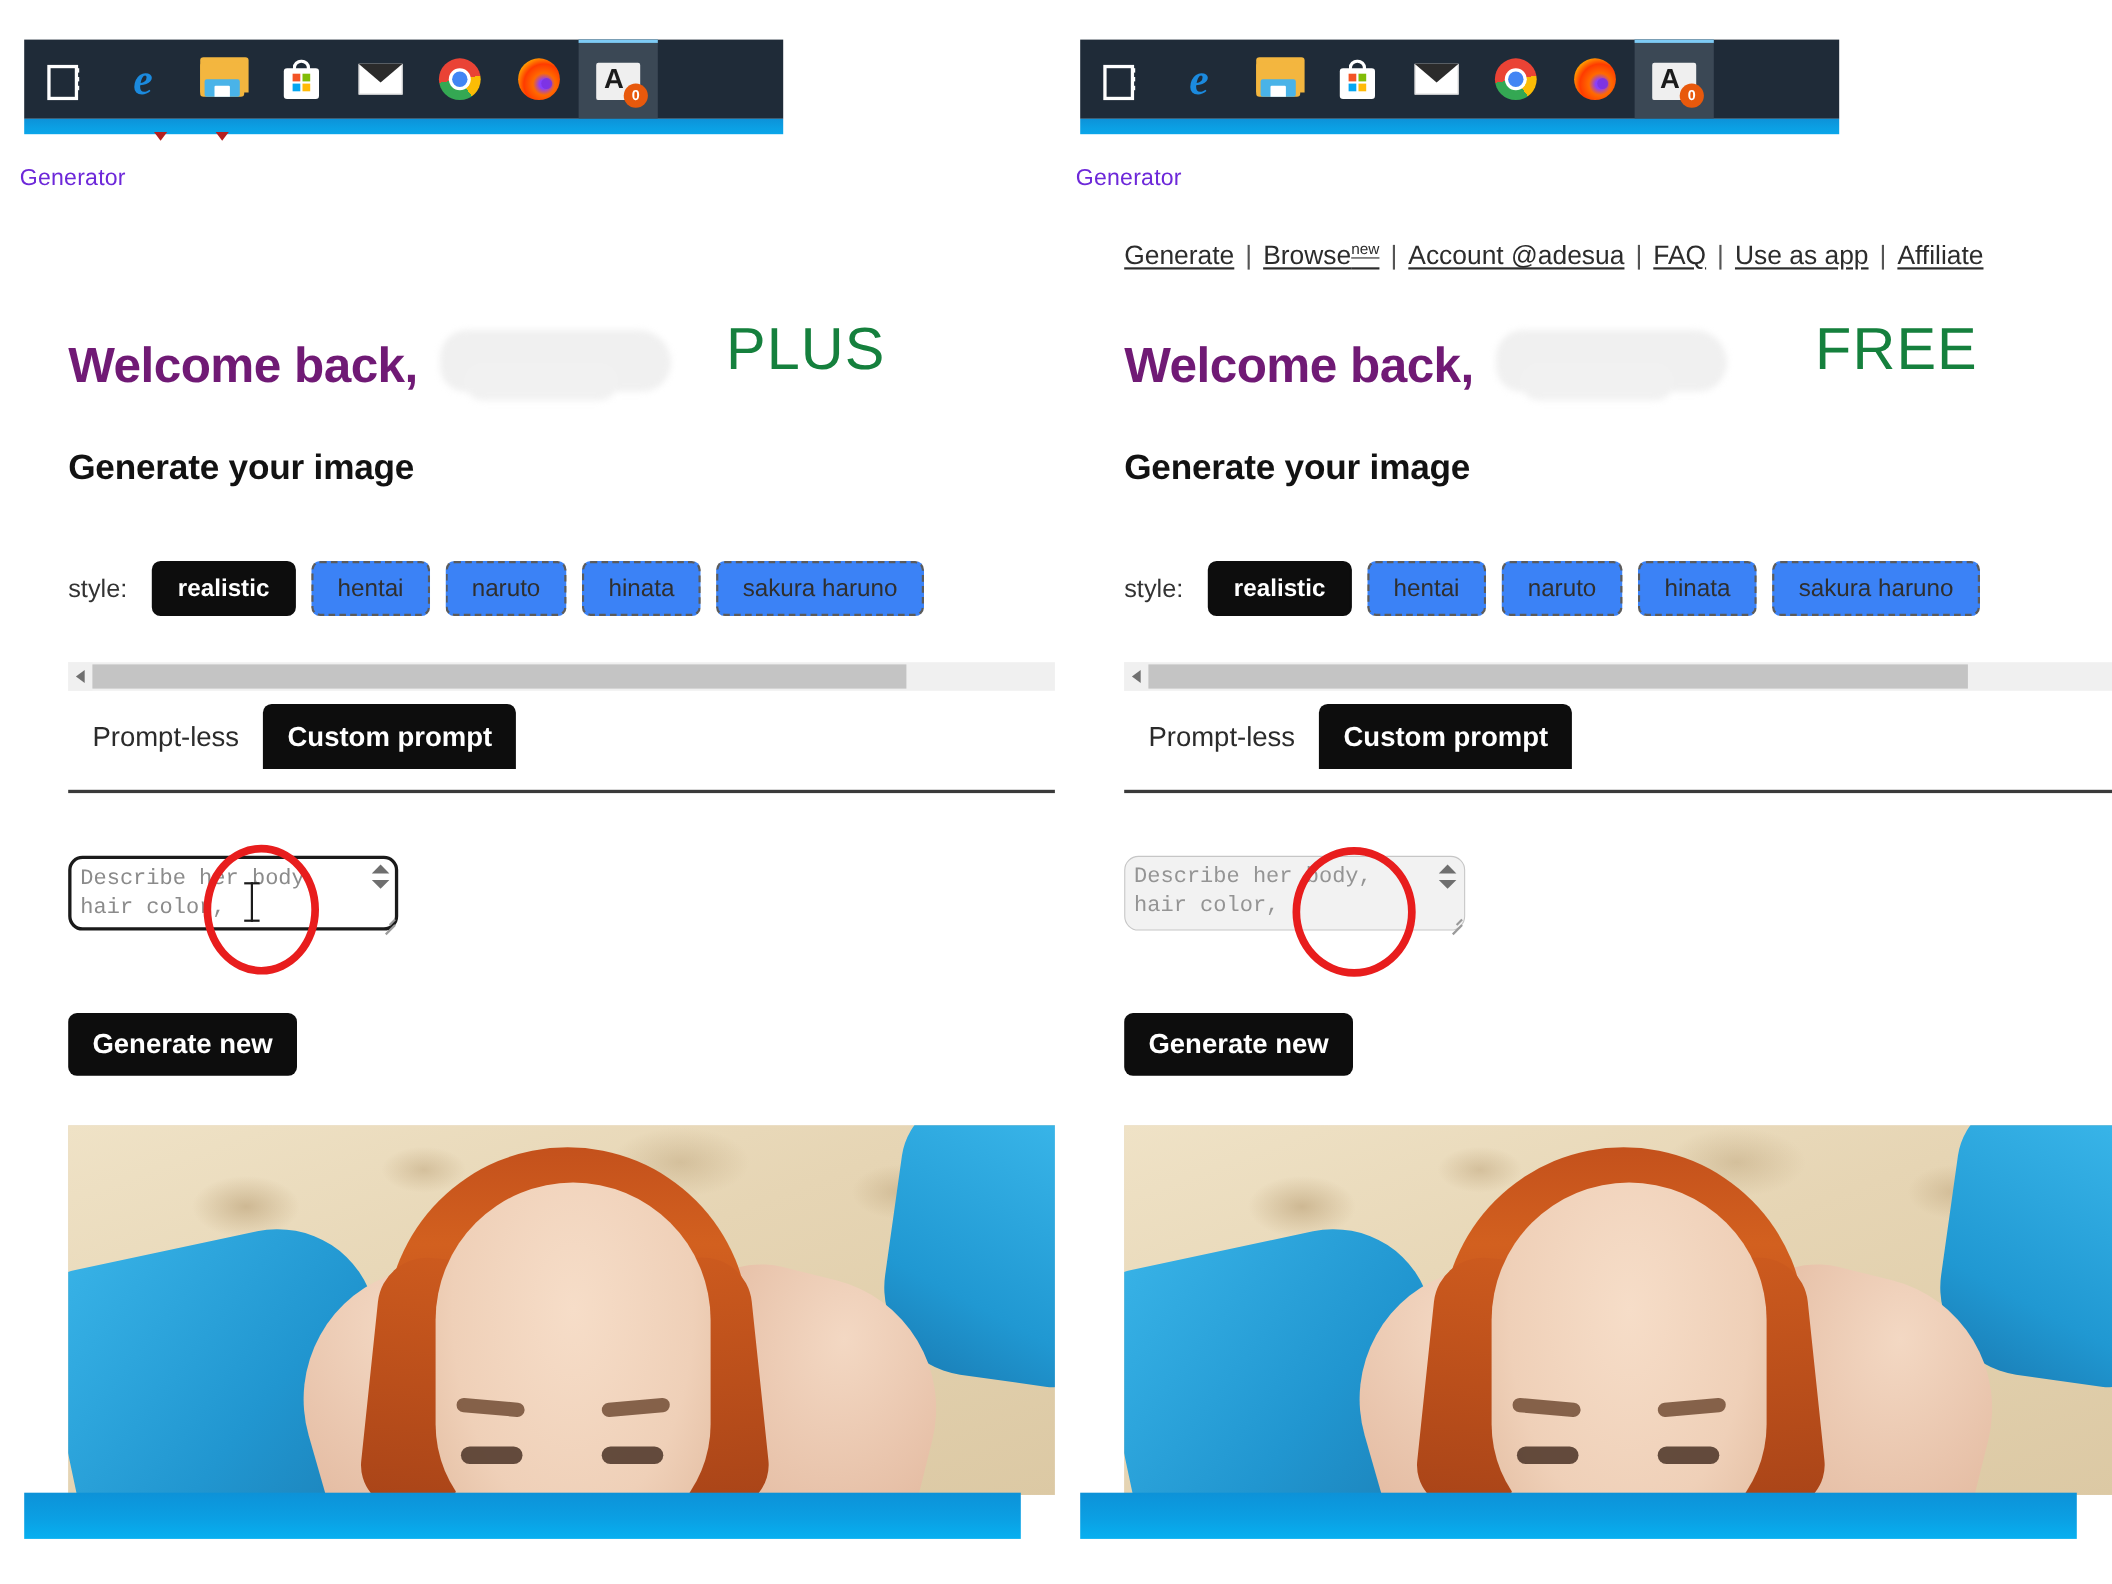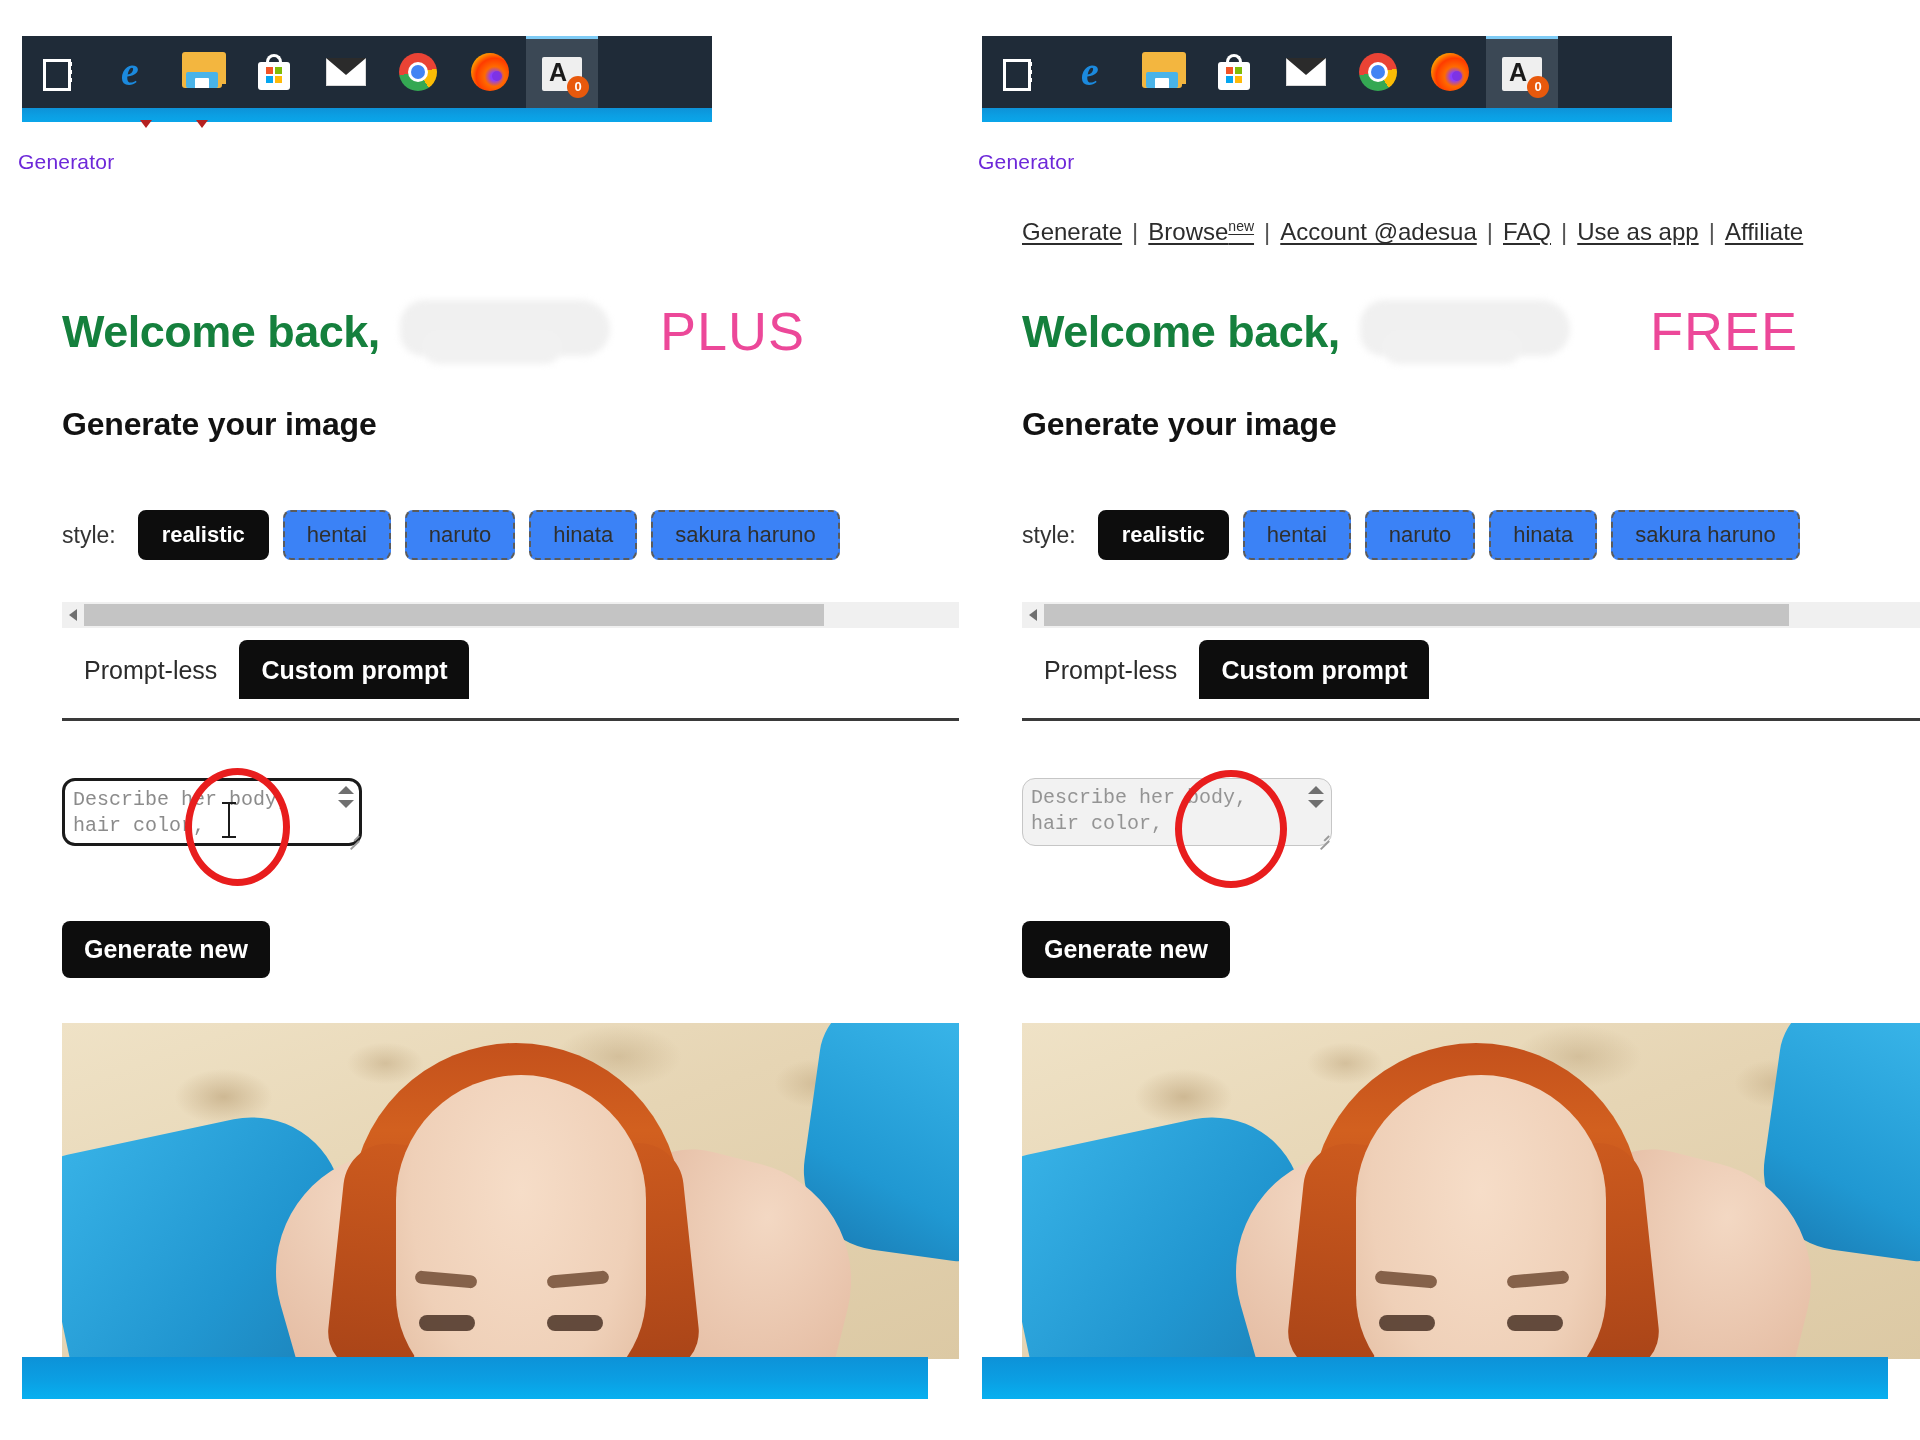--- a/index.html
+++ b/index.html
@@ -106,36 +106,36 @@
     font-family:"Liberation Sans", sans-serif;
   }
 
   .navbar { position:absolute; left: 62px; top: 200px; font-size: 24px; color:#2c2c2c; white-space: nowrap; }
   .navbar a { color:#2c2c2c; text-decoration: underline; text-underline-offset: 3px; }
   .navbar .sep { padding: 0 10px; color:#555; text-decoration:none; display:inline-block; }
   .navbar sup { font-size:14px; vertical-align: super; text-decoration: underline; }
 
   .welcome {
     position:absolute; left: 62px; top: 288px;
-    font-size: 45px; font-weight: 700; color:#15803d;
+    font-size: 45px; font-weight: 700; color:#701a75;
     letter-spacing:-0.5px;
     font-family:"Liberation Sans", sans-serif;
   }
   .name-redaction {
     position:absolute; left: 400px; top: 282px; width: 210px; height: 56px;
     background:#f0f0f0; border-radius: 28px 34px 30px 26px;
     filter: blur(3px);
   }
   .name-redaction:after{
     content:""; position:absolute; left:22px; top:30px; width:140px; height:34px;
     background:#f1f1f1; border-radius: 24px;
   }
   .plan-tag {
-    position:absolute; top: 282px;
-    font-size: 54px; color:#ec4899; letter-spacing: 1px;
+    position:absolute; top: 268px;
+    font-size: 54px; color:#15803d; letter-spacing: 1px;
     font-family:"Liberation Sans", sans-serif; font-weight:400;
   }
   .panel-left  .plan-tag { left: 660px; }
   .panel-right .plan-tag { left: 690px; }
 
   .subtitle {
     position:absolute; left: 62px; top: 388px;
     font-size: 32px; font-weight:700; color:#121212;
     letter-spacing:-0.2px;
   }

